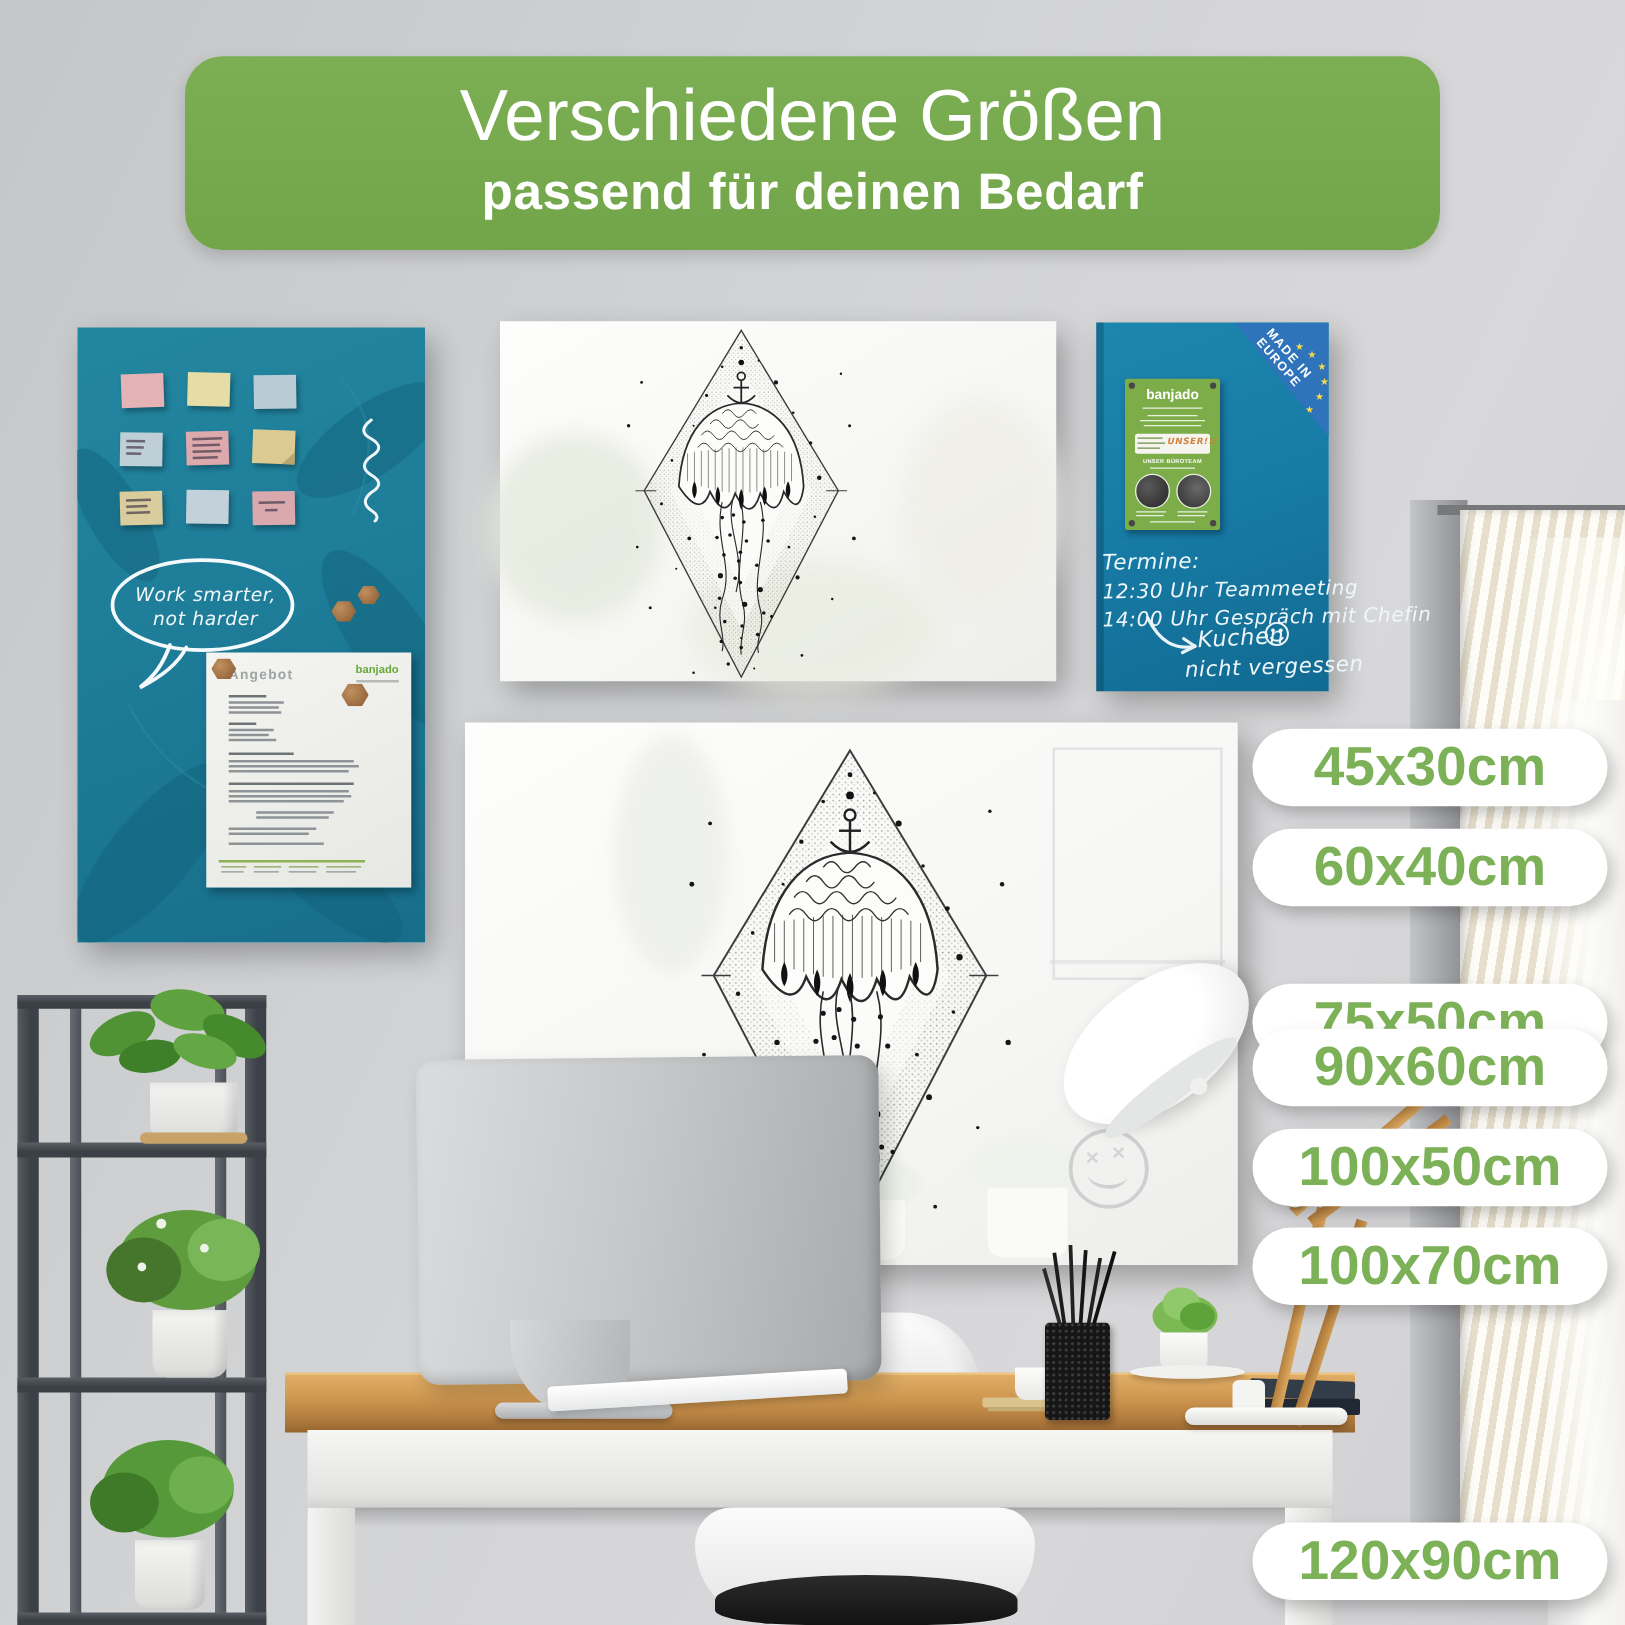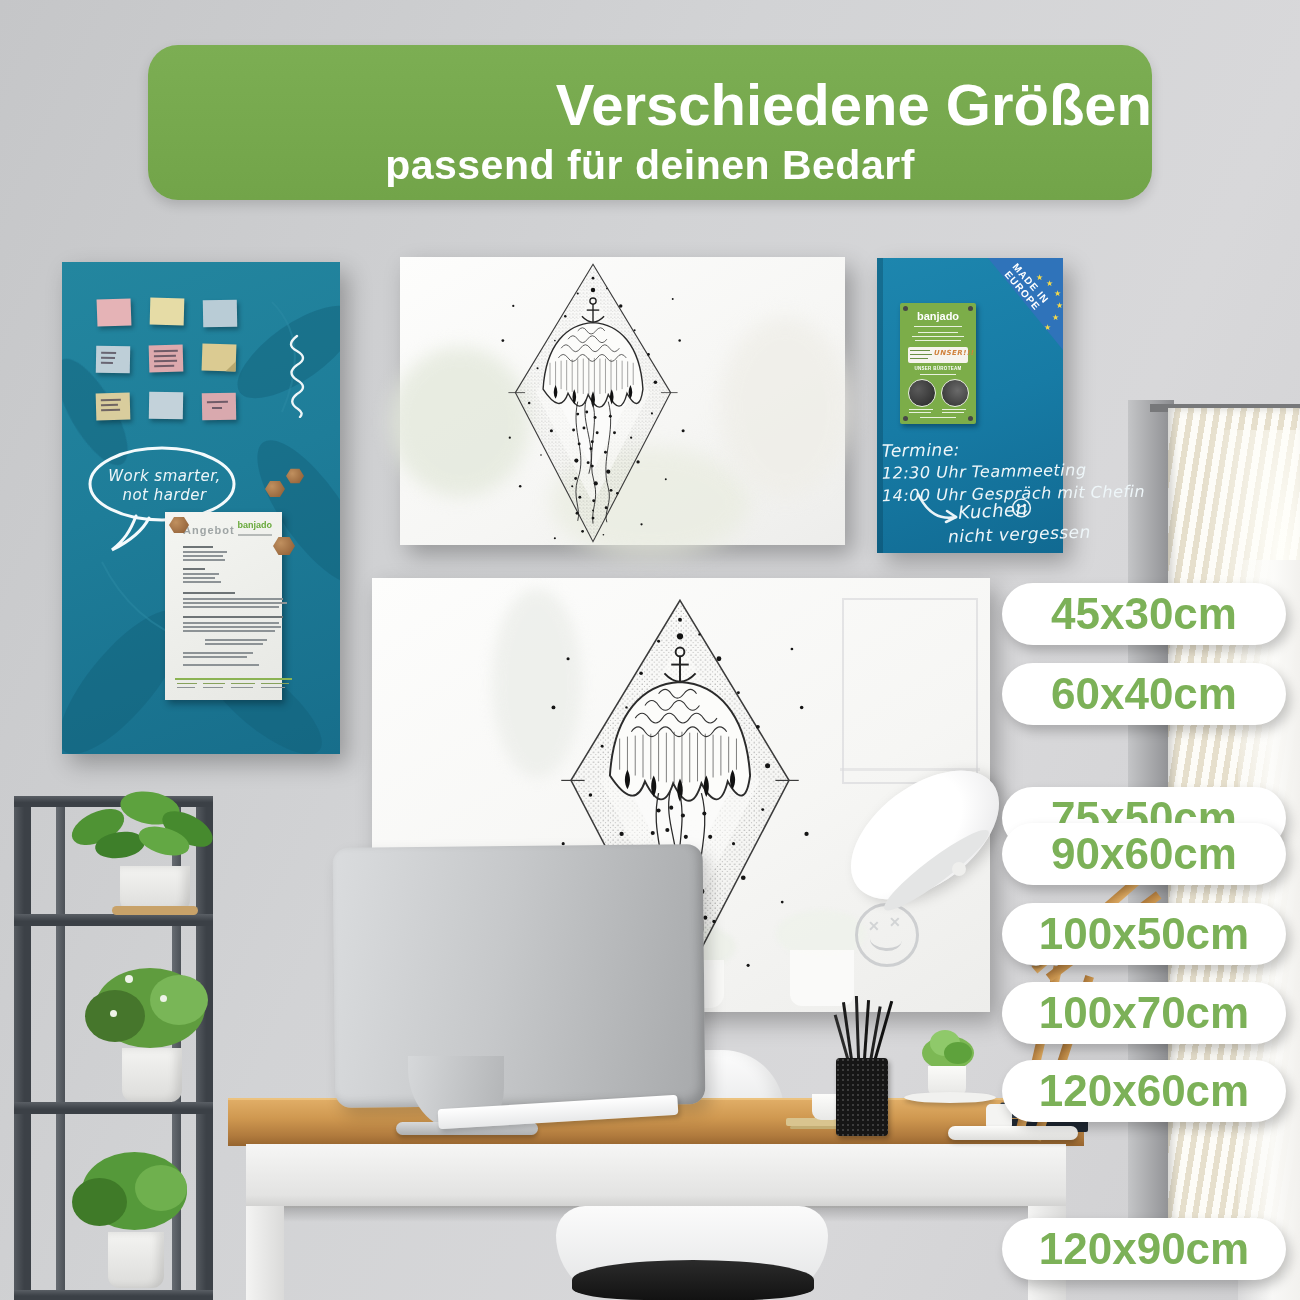--- a/index.html
+++ b/index.html
@@ -77,21 +77,21 @@
   
   .tl{position:absolute;height:2px;background:#8d9396;}
 
   
   .hand{font-family:"DejaVu Sans",sans-serif;font-style:italic;color:#eef6f9;letter-spacing:.5px;}
 
   
   .banner{left:148px;top:45px;width:1004px;height:155px;border-radius:30px;
      background:linear-gradient(#7cae53,#72a449);box-shadow:0 5px 12px rgba(0,0,0,.15);
      text-align:center;color:#fff;}
-  .banner h1{margin:26px 0 0;font-size:58px;font-weight:bold;text-align:right;}
+  .banner h1{margin:14px 0 0;font-size:58px;font-weight:normal;}
   .banner h2{margin:4px 0 0;font-size:41px;font-weight:bold;letter-spacing:.5px;}
 
   
   .pill{position:absolute;right:14px;width:284px;height:62px;border-radius:31px;background:#fff;
      box-shadow:4px 6px 12px rgba(0,0,0,.22);text-align:center;}
   .pill span{font-size:44px;font-weight:bold;color:#7cb158;line-height:62px;}
 
   
   .plabel{left:900px;top:303px;width:76px;height:121px;background:#7cad49;border-radius:2px;
      box-shadow:2px 3px 5px rgba(0,20,40,.4);}
@@ -325,21 +325,21 @@
     <svg width="152" height="110" style="position:absolute;left:24px;top:182px">
       <ellipse cx="76" cy="40" rx="72" ry="36" stroke="#f4fafc" stroke-width="3" fill="none"></ellipse>
       <path d="M50,72 C44,88 38,96 26,106 C42,98 56,88 63,74" stroke="#f4fafc" stroke-width="3" fill="none" stroke-linecap="round"></path>
     </svg>
     <div class="abs hand" style="left:30px;top:205px;width:145px;text-align:center;font-size:15px">Work smarter,</div>
     <div class="abs hand" style="left:30px;top:224px;width:145px;text-align:center;font-size:15px">not harder</div>
 
     <div class="abs hexa" style="left:203px;top:218px;width:20px;height:18px"></div>
     <div class="abs hexa" style="left:224px;top:206px;width:18px;height:16px"></div>
 
-    <div class="abs" style="left:103px;top:250px;width:117px;height:188px;background:linear-gradient(150deg,#f4f5f1,#e7e8e4);box-shadow:3px 4px 7px rgba(0,20,30,.4)">
+    <div class="abs" style="left:103px;top:260px;width:164px;height:188px;background:linear-gradient(150deg,#f4f5f1,#e7e8e4);box-shadow:3px 4px 7px rgba(0,20,30,.4)">
       <div class="abs" style="left:18px;top:12px;font-size:11px;font-weight:bold;color:#9fa5a5;letter-spacing:1px">Angebot</div>
       <div class="abs" style="right:10px;top:8px;font-size:9px;font-weight:bold;color:#68a93b">banjado</div>
       <i class="tl" style="right:10px;top:22px;width:34px;height:1.5px;background:#b6bab8"></i>
       <div class="tl" style="left:18px;top:34px;width:30px;background:#6e7476"></div>
       <div class="tl" style="left:18px;top:39px;width:44px"></div>
       <div class="tl" style="left:18px;top:43px;width:40px"></div>
       <div class="tl" style="left:18px;top:47px;width:42px"></div>
       <div class="tl" style="left:18px;top:56px;width:22px;background:#6e7476"></div>
       <div class="tl" style="left:18px;top:61px;width:36px"></div>
       <div class="tl" style="left:18px;top:65px;width:32px"></div>
@@ -515,16 +515,15 @@
     <h1>Verschiedene Größen</h1>
     <h2>passend für deinen Bedarf</h2>
   </div>
 
   <div class="pill" style="top:583px"><span>45x30cm</span></div>
   <div class="pill" style="top:663px"><span>60x40cm</span></div>
   <div class="pill" style="top:787px"><span>75x50cm</span></div>
   <div class="pill" style="top:823px"><span>90x60cm</span></div>
   <div class="pill" style="top:903px"><span>100x50cm</span></div>
   <div class="pill" style="top:982px"><span>100x70cm</span></div>
-  <div class="pill" style="top:1060px"><span>120x60cm</span></div>
   <div class="pill" style="top:1218px"><span>120x90cm</span></div>
 
 </div>
 
 </body></html>

